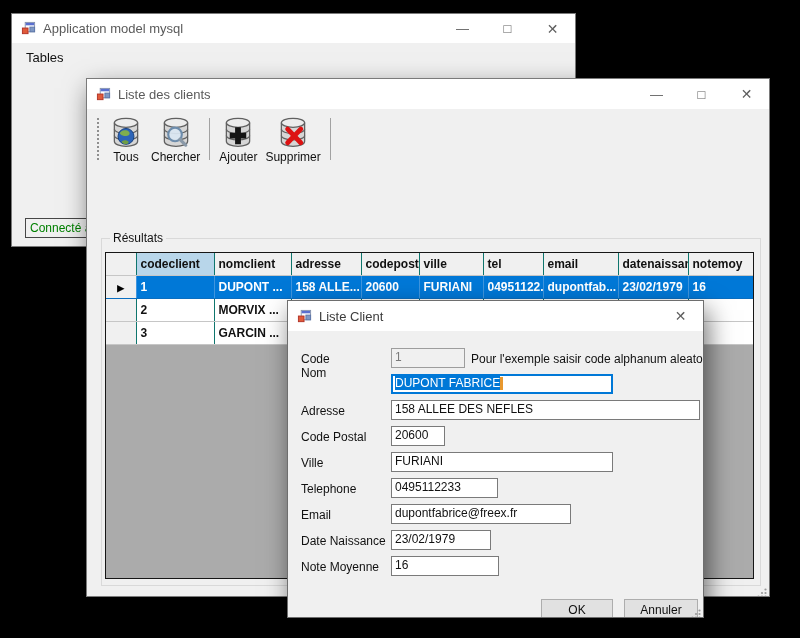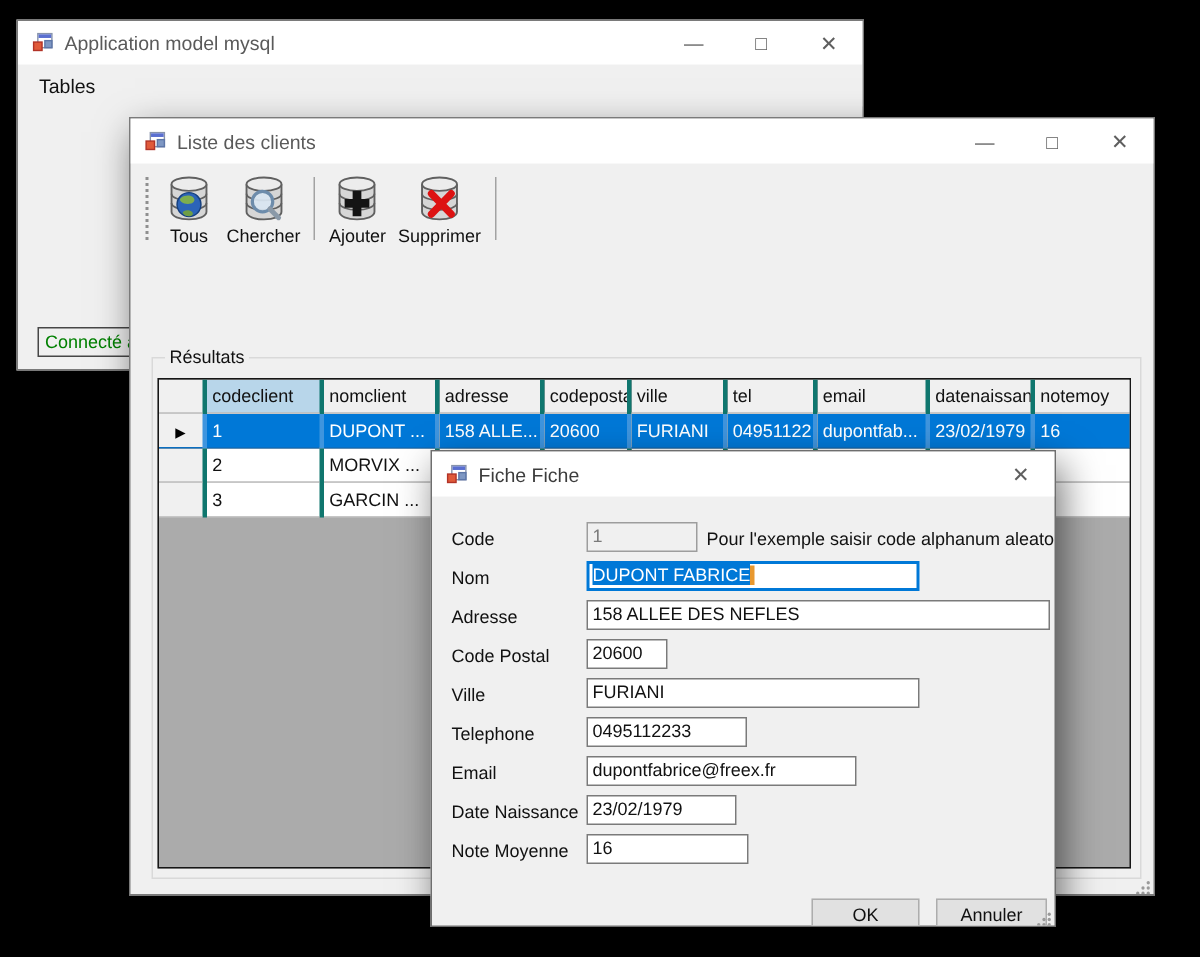--- a/index.html
+++ b/index.html
@@ -42,22 +42,22 @@
   .search-group  { left:14px; top:104px; width:660px; height:44px; }
   .results-group { left:14px; top:159px; width:660px; height:348px; }
   .search-label { position:absolute; left:8px; top:15px; font-size:12px; color:#111; }
   .search-input { position:absolute; left:72px; top:11px; width:580px; height:21px;
                   border:1px solid #7a7a7a; background:#fff; font-size:12px; padding:0 4px;
                   font-family:"Liberation Sans",sans-serif; outline:none; }
 
   .datagrid { position:absolute; left:3px; top:13px; width:649px; height:327px;
               background:#ababab; border:1px solid #161616; overflow:hidden; }
   .datagrid table { border-collapse:collapse; table-layout:fixed; width:647px; }
-  .datagrid th, .datagrid td { height:22px; font-size:12px; font-weight:normal; text-align:left;
-              padding:0 4px; border-right:3px solid #0f766e; border-bottom:1px solid #c6c6c6;
+  .datagrid th, .datagrid td { height:22px; font-size:12px; font-weight:bold; text-align:left;
+              padding:0 4px; border-right:1px solid #0f766e; border-bottom:1px solid #c6c6c6;
               overflow:hidden; white-space:nowrap; color:#111; background:#fff; }
   .datagrid td { height:23px; }
   .datagrid th { background:#f0f0f0; }
   .datagrid th.sorted { background:#b8d6ea; }
   .datagrid th.rowhdr, .datagrid td.rowhdr { background:#f0f0f0; text-align:center; padding:0; }
   .datagrid tr.selected td { background:#0078d7; color:#fff; border-right-color:#3f95de; border-bottom-color:#0a6ec0; }
   .datagrid tr.selected td.rowhdr { background:#f0f0f0; color:#000; }
   .row-arrow { font-size:9px; color:#000; }
 
   
@@ -260,31 +260,31 @@
   <div class="window dialog-window">
     <div class="titlebar">
       <span class="form-icon">
           <svg width="15" height="15" viewBox="0 0 16 16" style="display:block">
             <rect x="4.5" y="1.5" width="10" height="10" fill="#fff" stroke="#8793ab"></rect>
             <rect x="5" y="2" width="9" height="2.6" fill="#5a6fd0"></rect>
             <rect x="9.5" y="6.5" width="5" height="5" fill="#7e97c3" stroke="#5d76a8"></rect>
             <rect x="1.5" y="7.5" width="6" height="6" fill="#e05a3a" stroke="#b23327"></rect>
           </svg>
         </span>
-      <span class="win-title">Fiche Fiche</span>
+      <span class="win-title">Liste Client</span>
       <span class="win-controls">
         <span class="win-ctrl close-glyph">✕</span>
       </span>
     </div>
 
     <div class="dialog-body">
         <span class="d-label" style="top: 51px;">Code</span>
         <div class="d-input disabled" style="top: 47px; width: 74px;">1</div>
         <span class="d-hint" style="top: 51px;">Pour l'exemple saisir code alphanum aleatoire</span>
-        <span class="d-label" style="top: 77px;">Nom</span>
+        <span class="d-label" style="top: 65px;">Nom</span>
         <div class="d-input focused" style="top: 73px; width: 222px;"><span class="sel-text">DUPONT FABRICE</span><span class="caret"></span></div>
         <span class="d-label" style="top: 103px;">Adresse</span>
         <div class="d-input" style="top: 99px; width: 309px;">158 ALLEE DES NEFLES</div>
         <span class="d-label" style="top: 129px;">Code Postal</span>
         <div class="d-input" style="top: 125px; width: 54px;">20600</div>
         <span class="d-label" style="top: 155px;">Ville</span>
         <div class="d-input" style="top: 151px; width: 222px;">FURIANI</div>
         <span class="d-label" style="top: 181px;">Telephone</span>
         <div class="d-input" style="top: 177px; width: 107px;">0495112233</div>
         <span class="d-label" style="top: 207px;">Email</span>

